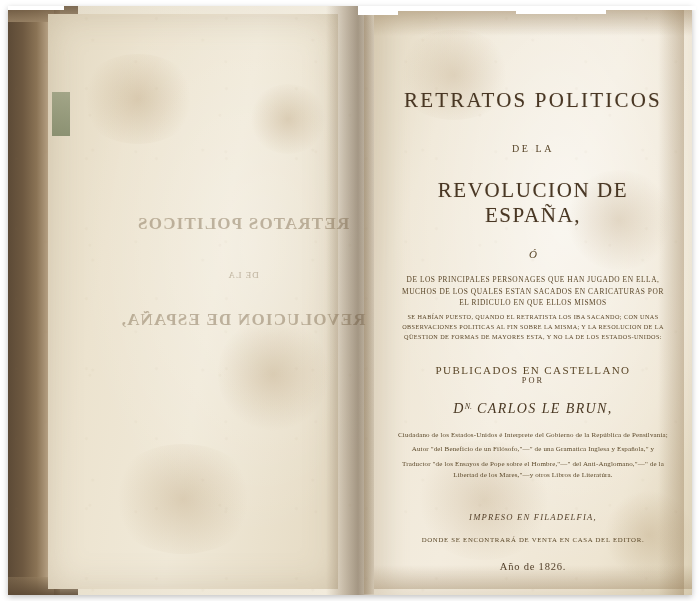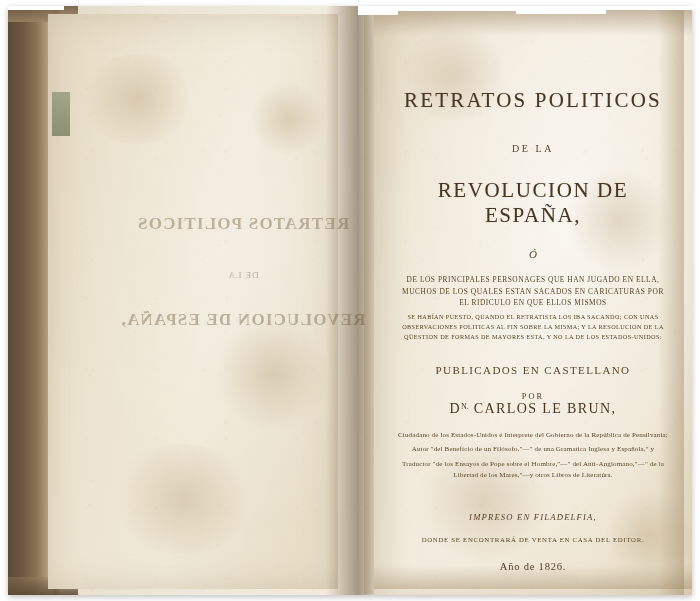--- a/index.html
+++ b/index.html
@@ -243,27 +243,28 @@
   }
   .t-pub {
     font-size: 11px;
     letter-spacing: 1.4px;
     margin-top: 22px;
     color: #5a4628;
   }
   .t-por {
     font-size: 8.4px;
     letter-spacing: 2px;
-    margin-top: 16px;
     color: #55412a;
   }
   .t-author {
     font-size: 14px;
     letter-spacing: 1.4px;
+    margin-top: 16px;
     color: #4a3823;
+    font-style: italic;
   }
   .t-author sup {
     font-size: 8px;
     vertical-align: 4px;
     letter-spacing: 0;
   }
   .t-cred {
     font-size: 7px;
     line-height: 11.5px;
     letter-spacing: 0.15px;

